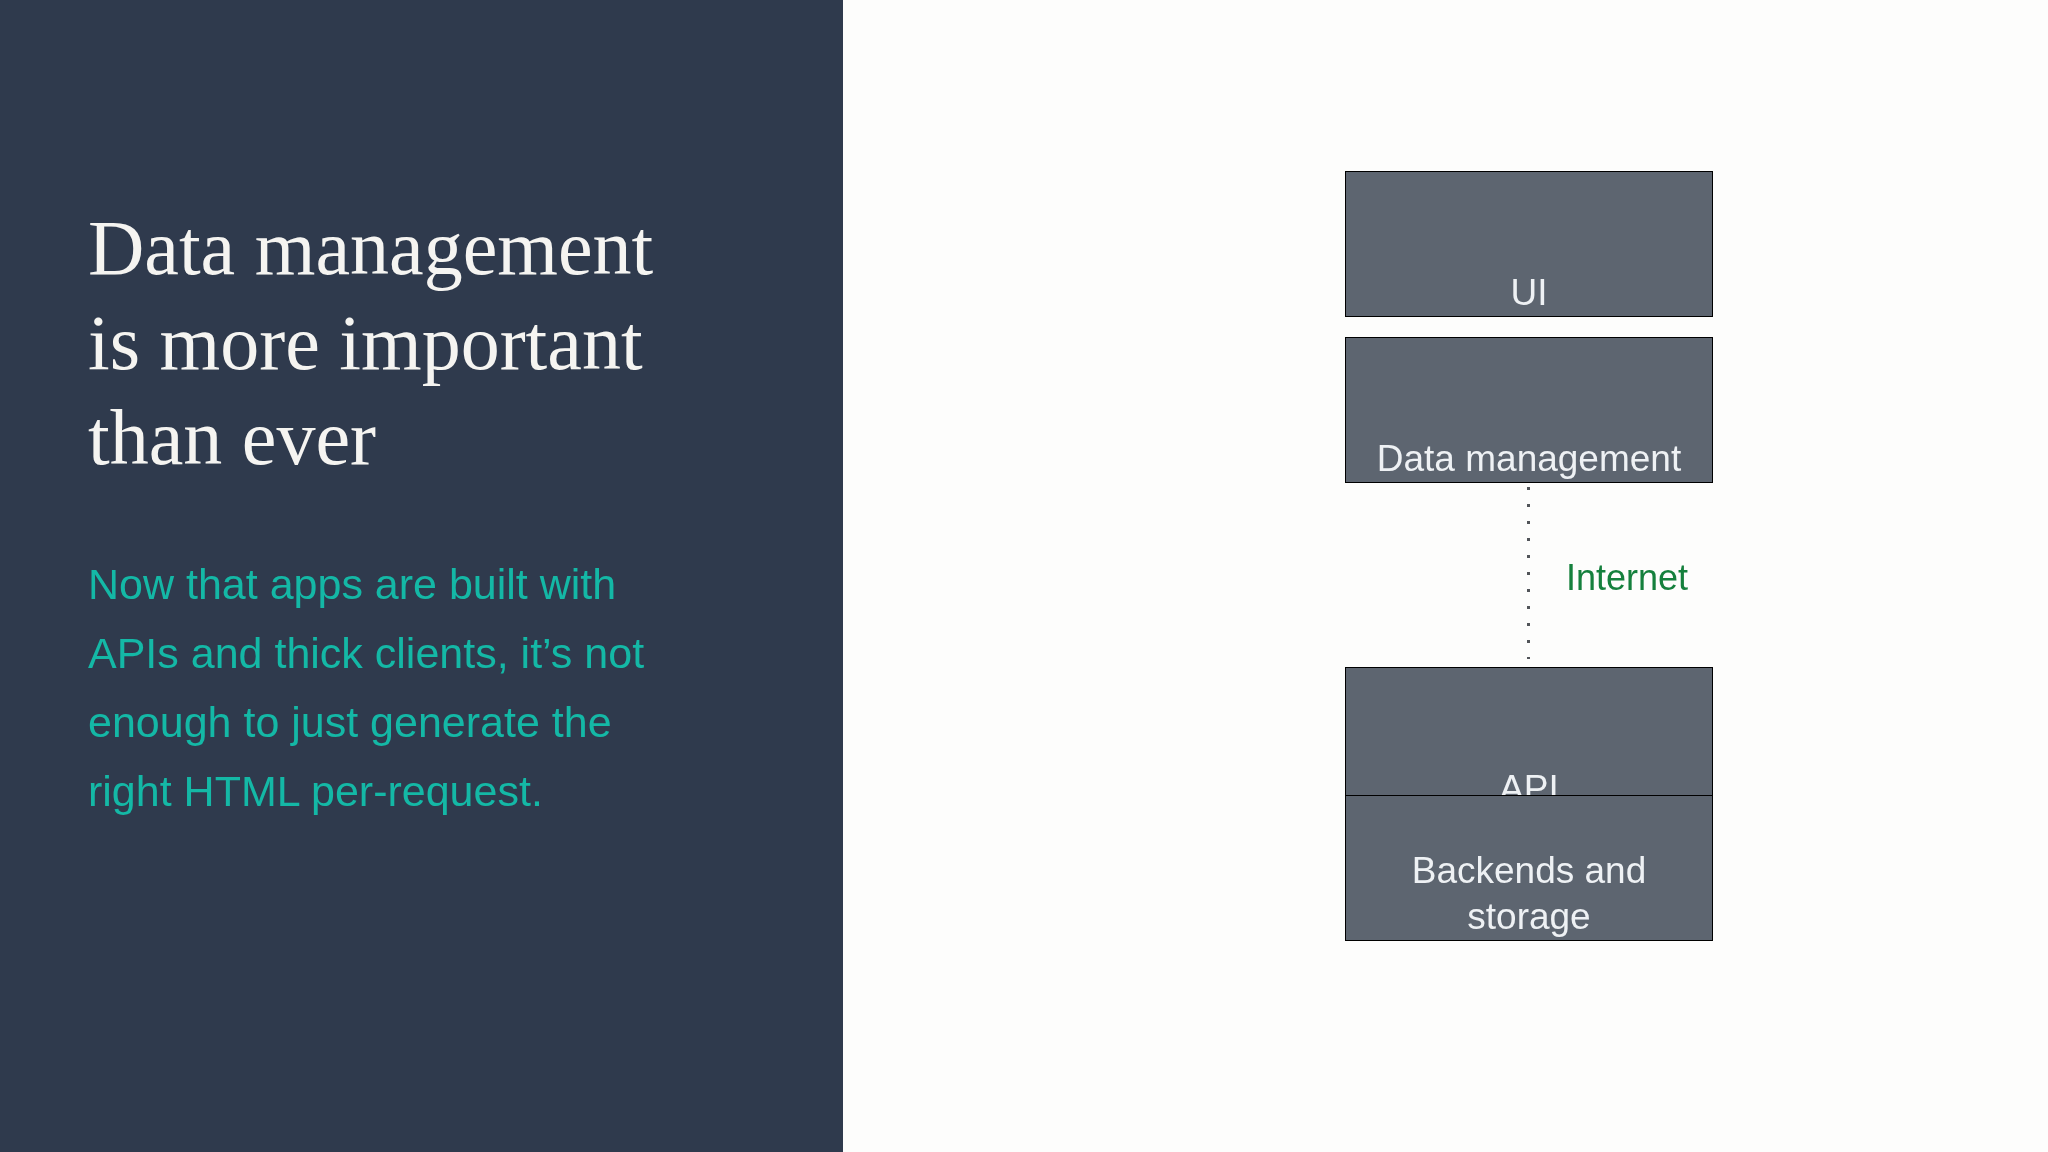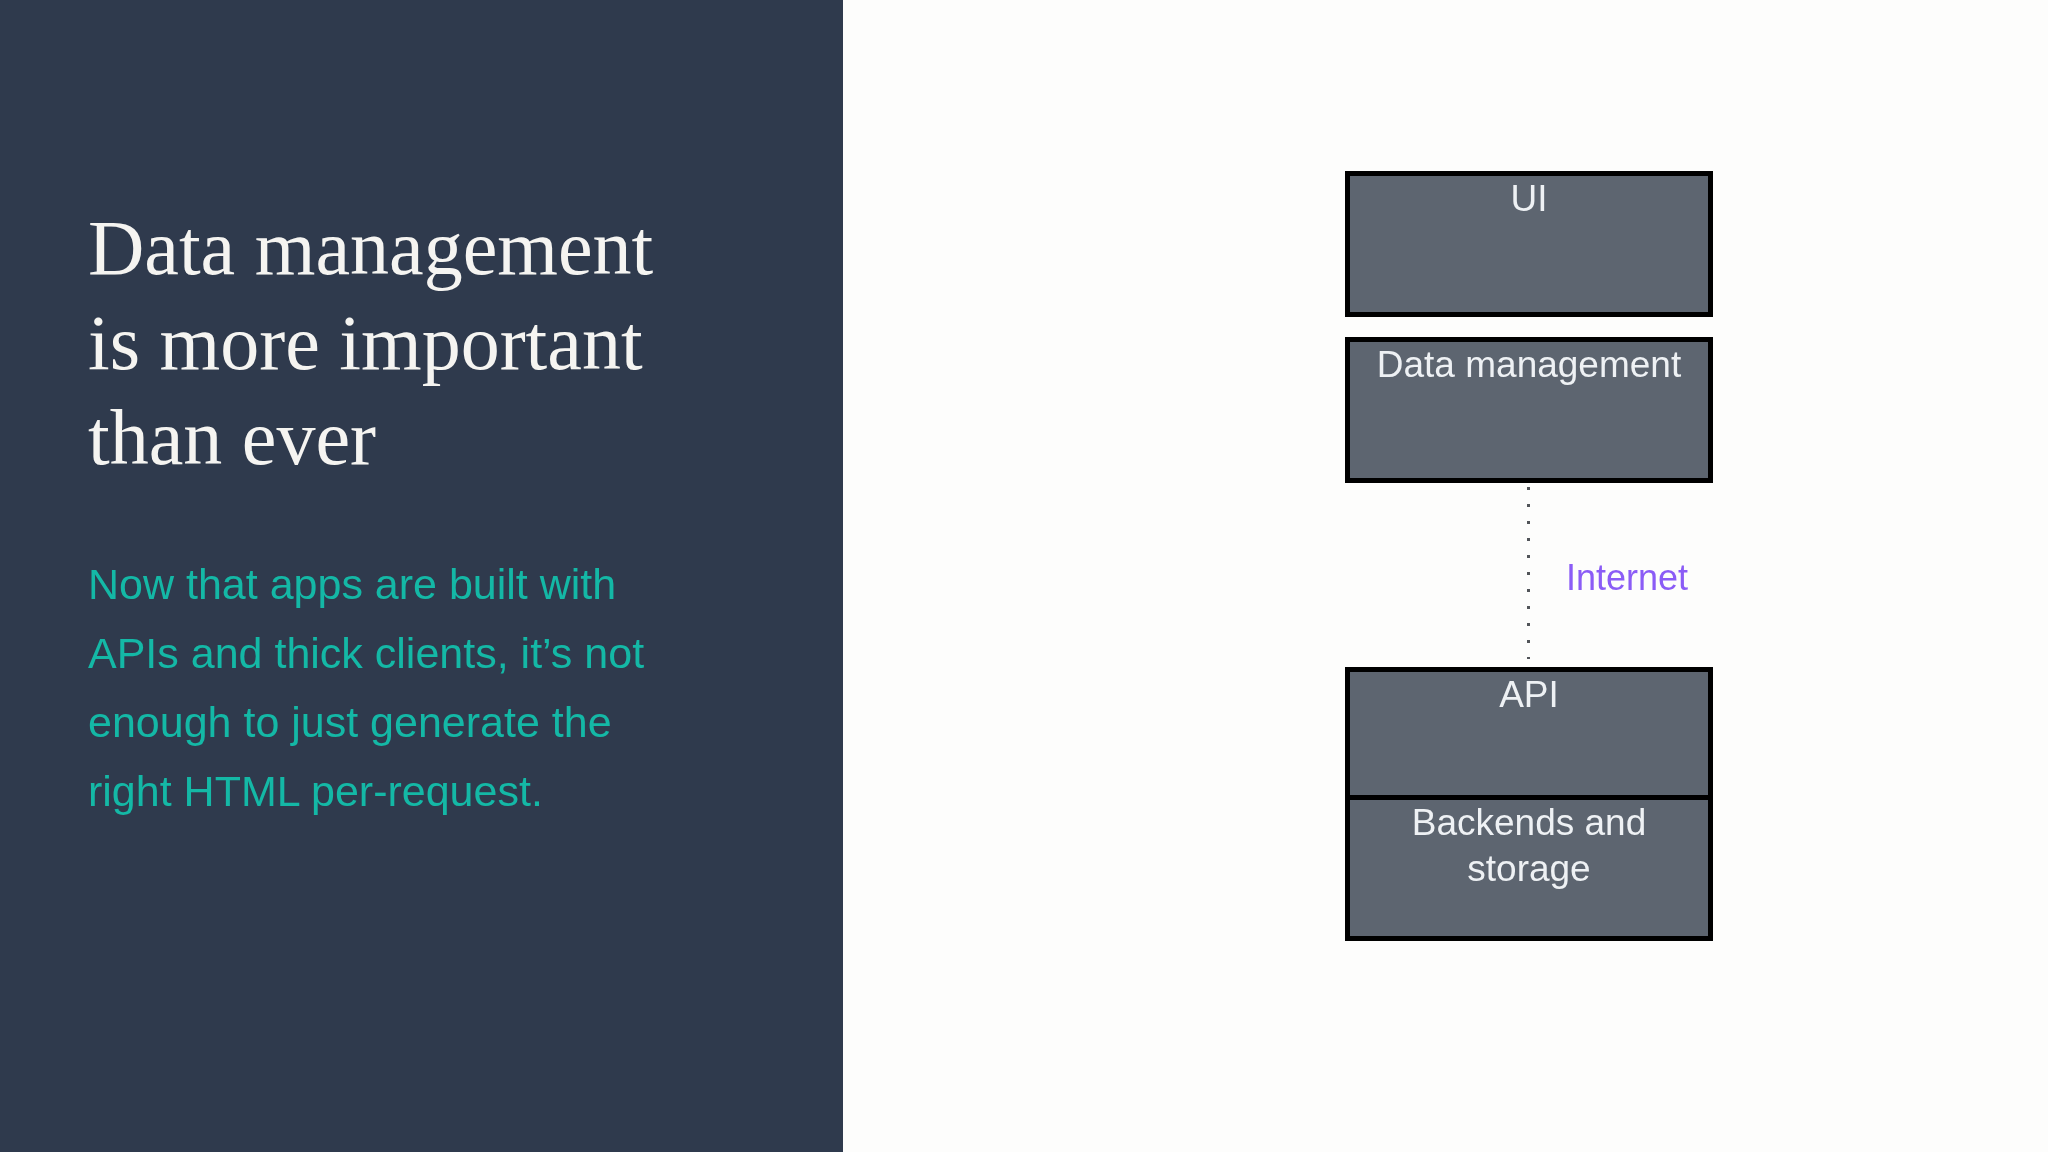--- a/index.html
+++ b/index.html
@@ -57,24 +57,24 @@
     top: 0;
     width: 1205px;
     height: 1152px;
   }
   .layer-box {
     position: absolute;
     left: 1345px; 
     width: 368px;
     height: 146px;
     background: #5d6570;
-    border: 5px solid #000000;
+    border: 1px solid #000000;
     box-sizing: border-box;
     display: flex;
-    align-items: flex-start;
+    align-items: flex-end;
     justify-content: center;
     text-align: center;
   }
   .layer-box .layer-label {
     color: #eef1f4;
     font-size: 37px;
     line-height: 46px;
     white-space: pre-line;
   }
   .box-ui        { top: 171px; }
@@ -92,21 +92,21 @@
       to bottom,
       #515459 0px, #515459 3px,
       transparent 3px, transparent 17px);
   }
   .connector-label {
     position: absolute;
     left: 1566px;
     top: 558px;
     font-size: 36px;
     line-height: 40px;
-    color: #8b5cf6;
+    color: #15803d;
     white-space: nowrap;
   }
 </style>
 </head>
 <body>
 
 <div class="slide">
 
   <div class="left-panel">
     <h1 class="slide-title">Data management

